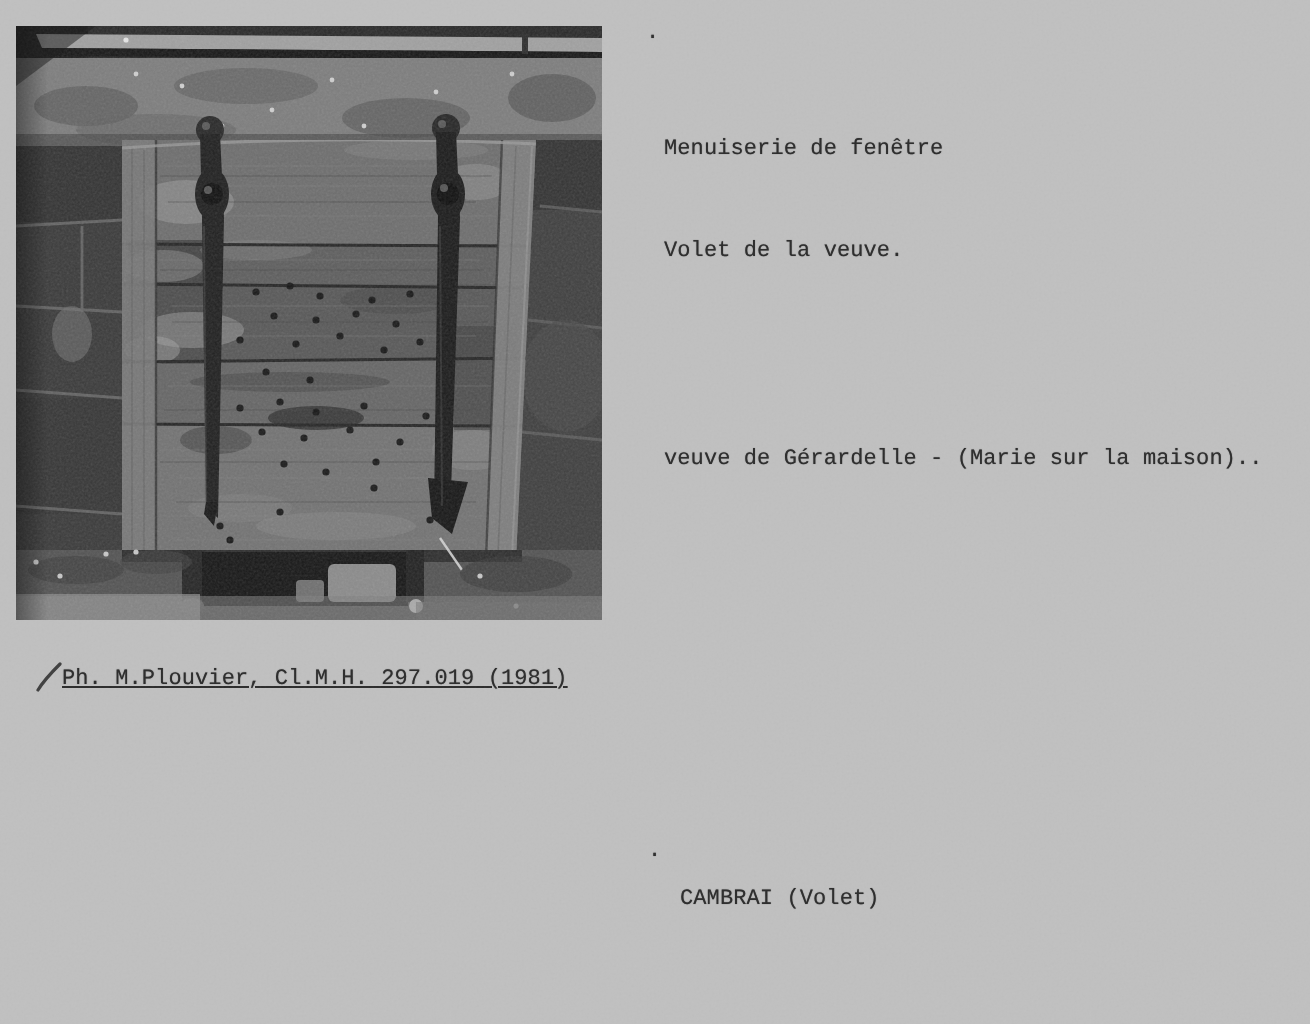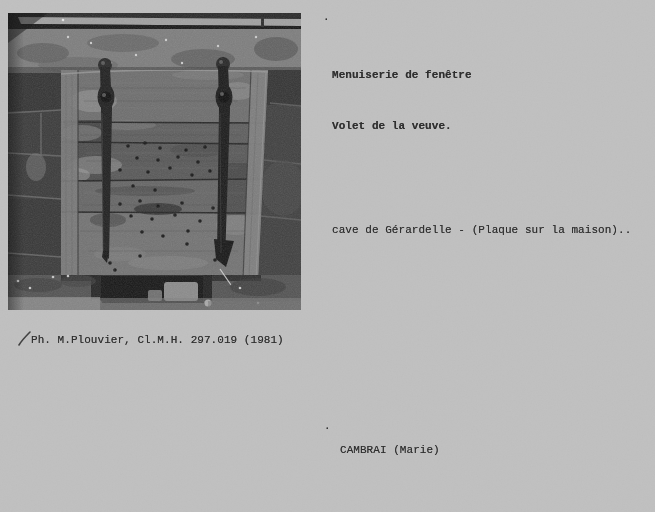--- a/index.html
+++ b/index.html
@@ -31,21 +31,21 @@
   .photo svg { display: block; filter: blur(0.3px); }
   .txt {
     position: absolute;
     font-size: 11px;
     letter-spacing: 0.05px;
     white-space: pre;
     text-shadow: 0 0 0.5px rgba(43,43,43,0.65);
     z-index: 3;
   }
   .bullet { line-height: 17px; }
-  .topblock .p1 { line-height: 17px; font-weight: bold; }
+  .topblock .p1 { line-height: 17px; }
   .topblock .p2 { line-height: 13px; margin-top: 5px; }
   .addrblock { line-height: 12px; }
   .addrblock .indent { margin-left: 15px; }
   .credit { line-height: 13px; }
   .slash-mark { position: absolute; z-index: 3; }
 </style>
 </head>
 <body>
 
 <div class="card">
@@ -285,32 +285,32 @@
     </svg>
   </figure>
 
   <span class="txt bullet" style="left:323px; top:9px;">.</span>
   <div class="txt topblock" style="left:332px; top:9px;">
     <div class="p1">
       <div>Menuiserie de fenêtre</div>
       <div>Volet de la veuve.</div>
     </div>
     <div class="p2">
-      <div>cave de Gérardelle - (Plaque sur la maison)..</div>
+      <div>veuve de Gérardelle - (Marie sur la maison)..</div>
     </div>
   </div>
 
   <svg class="slash-mark" style="left:18px; top:330px;" width="14" height="17">
     <path d="M1,15 Q4,10 12,2" stroke="#3f3f3f" stroke-width="1.6" fill="none" stroke-linecap="round"></path>
   </svg>
-  <div class="txt credit" style="left:31px; top:334px;">Ph. M.Plouvier, Cl.M.H. 297.019 (1981)</div>
+  <div class="txt credit" style="left:31px; top:334px;text-decoration:underline;">Ph. M.Plouvier, Cl.M.H. 297.019 (1981)</div>
 
   <span class="txt" style="left:324px; top:420px; line-height:12px;">.</span>
   <div class="txt addrblock" style="left:340px; top:420px;">
-    <div>CAMBRAI (Marie)</div>
+    <div>CAMBRAI (Volet)</div>
     
   </div>
 
   <svg class="grain-overlay">
     <defs>
       <filter id="cardgrain" x="-5%" y="-5%" width="110%" height="110%">
         <feTurbulence type="fractalNoise" baseFrequency="0.8" numOctaves="2" seed="11" stitchTiles="stitch"></feTurbulence>
         <feColorMatrix type="saturate" values="0"></feColorMatrix>
       </filter>
     </defs>

